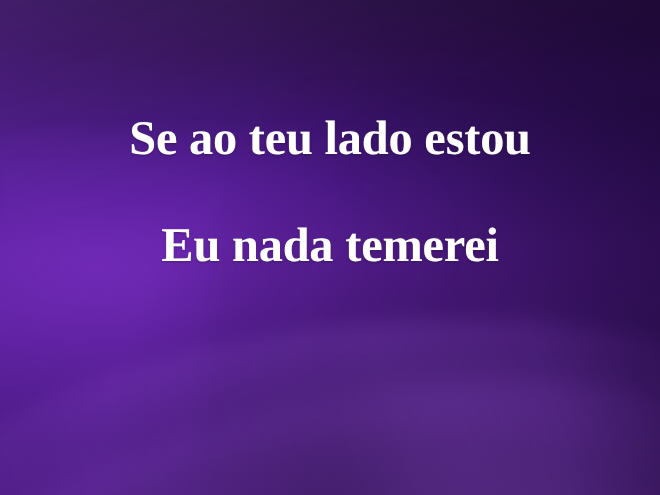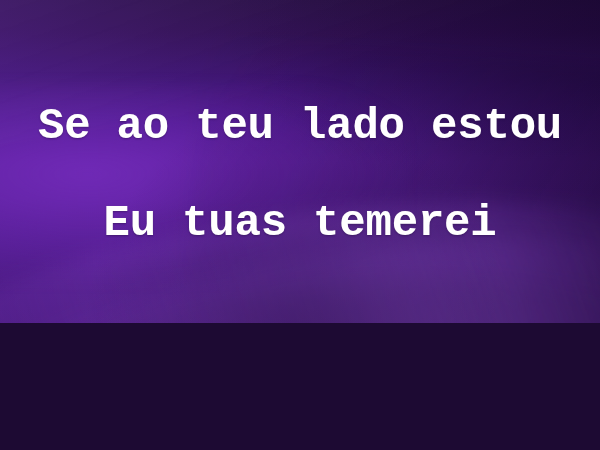--- a/index.html
+++ b/index.html
@@ -4,23 +4,23 @@
 <style>
   html, body {
     margin: 0;
     padding: 0;
     background: #1d0a33;
   }
 
   #slide {
     position: relative;
     width: 600px;
-    height: 323px;
+    height: 450px;
     overflow: hidden;
-    font-family: Liberation Mono, monospace;
+    font-family: Liberation Serif, serif;
     
     background:
       linear-gradient(180deg,
         #2a0f47 0%,
         #300f52 10%,
         #3d1470 24%,
         #4e1a8c 38%,
         #5c1f9b 50%,
         #5a1f98 62%,
         #511c8c 74%,
@@ -190,16 +190,16 @@
   <div class="bg-bloom"></div>
   <div class="bg-fold-upper"></div>
   <div class="bg-fold-shadow"></div>
   <div class="bg-wave-dark"></div>
   <div class="bg-wave-b"></div>
   <div class="bg-wave-a"></div>
   <div class="bg-vignette"></div>
 
   <div class="lyrics">
     <div class="lyric-line">Se ao teu lado estou</div>
-    <div class="lyric-line">Eu tuas temerei</div>
+    <div class="lyric-line">Eu nada temerei</div>
   </div>
 
 </div>
 
 </body></html>

